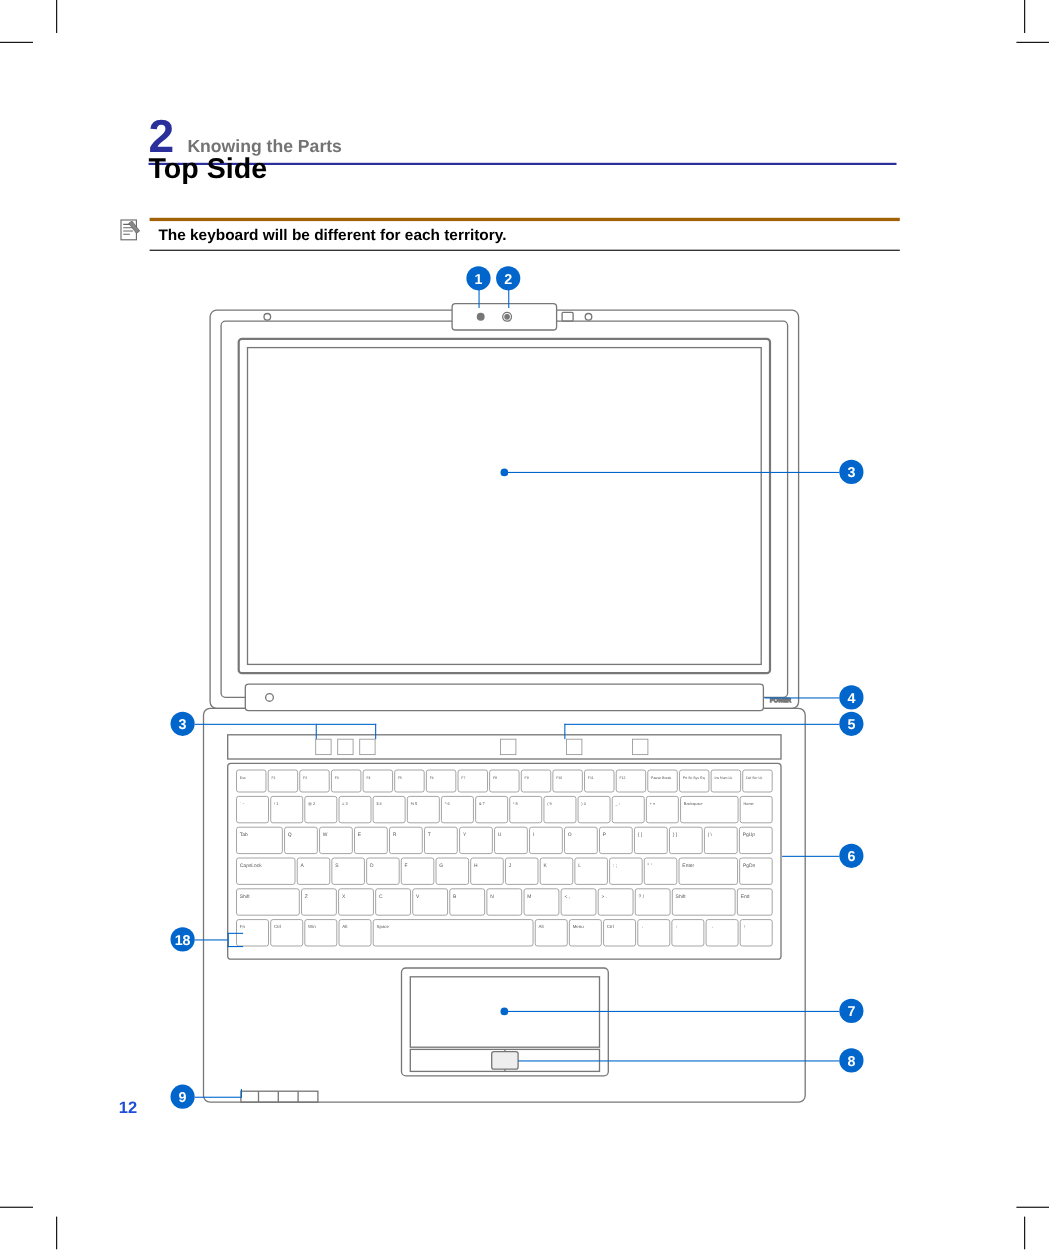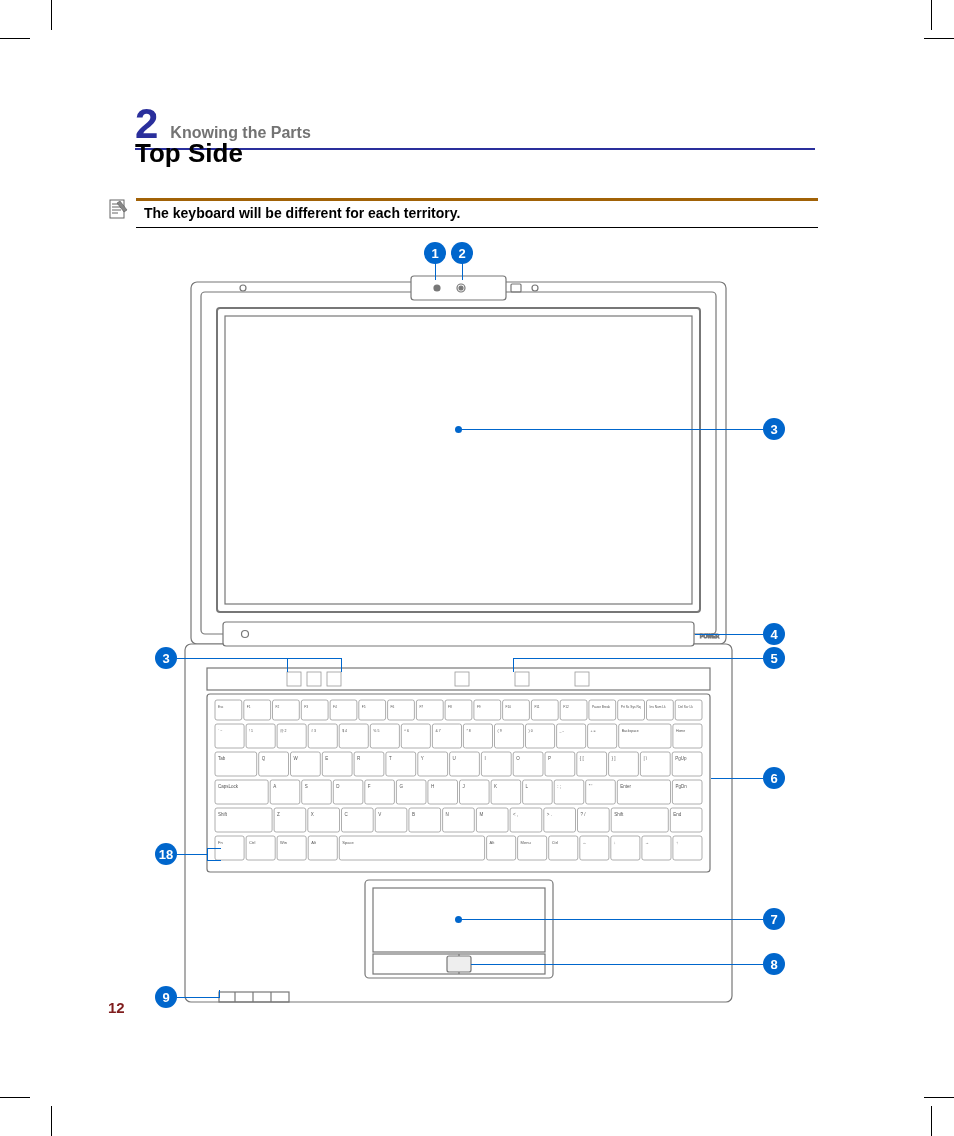--- a/index.html
+++ b/index.html
@@ -24,21 +24,21 @@
 
   
   .diagram { position: absolute; left: 135px; top: 240px; width: 680px; height: 770px; }
   .diagram svg { width: 100%; height: 100%; }
 
   
   .badge { position: absolute; width: 22px; height: 22px; border-radius: 50%; background: #0066cc; color: #fff; font-family: Arial, Helvetica, sans-serif; font-weight: bold; font-size: 13px; display: flex; align-items: center; justify-content: center; }
   .leader { position: absolute; background: #0066cc; }
   .leader-dot { position: absolute; width: 7px; height: 7px; border-radius: 50%; background: #0066cc; }
 
-  .page-num { position: absolute; left: 108px; top: 999px; font-family: Arial, Helvetica, sans-serif; font-weight: bold; font-size: 15px; color: #7f1d1d; }
+  .page-num { position: absolute; left: 108px; top: 999px; font-family: Arial, Helvetica, sans-serif; font-weight: bold; font-size: 15px; color: #1d4ed8; }
 </style>
 </head>
 <body>
 
 <div class="page">
 
   <div class="crop h" style="left:0; top:38px;"></div>
   <div class="crop v" style="left:51px; top:0;"></div>
   <div class="crop h" style="right:0; top:38px;"></div>
   <div class="crop v" style="right:22px; top:0;"></div>

